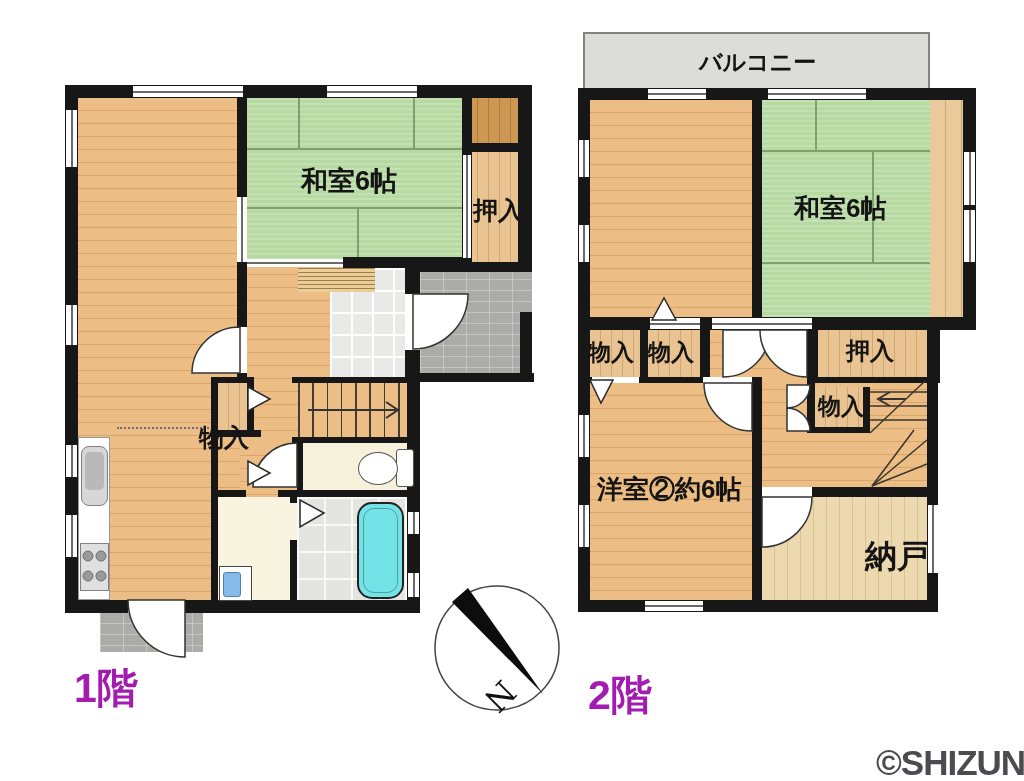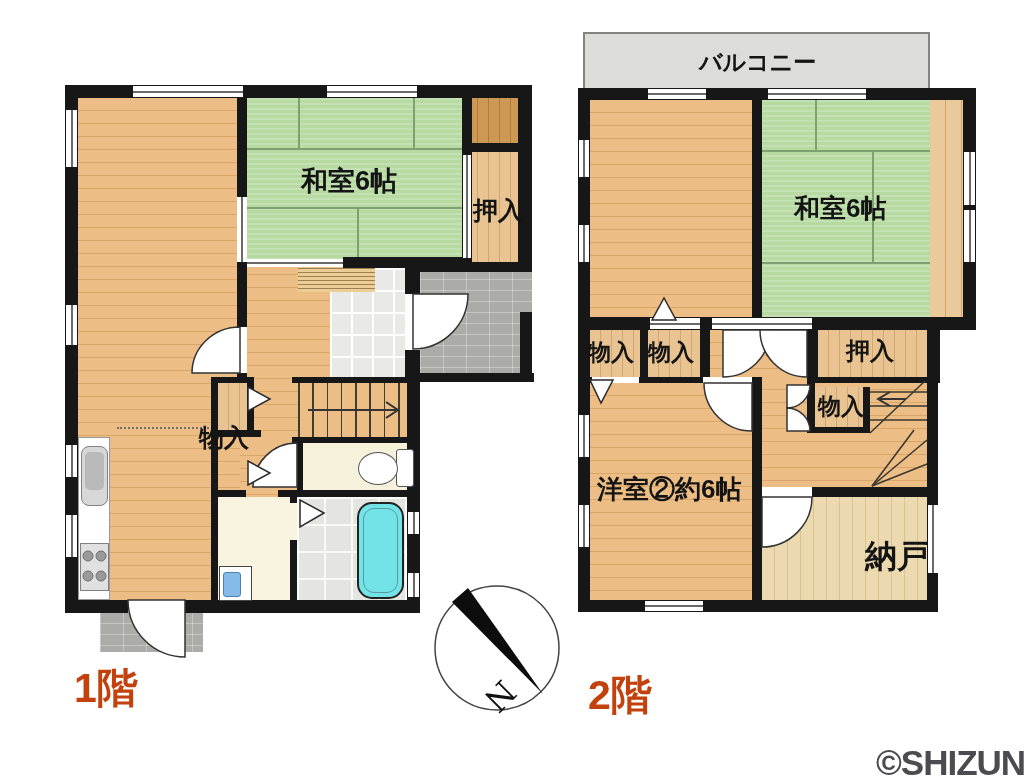--- a/index.html
+++ b/index.html
@@ -1,21 +1,21 @@
 <!DOCTYPE html>
 <html><head>
 <meta charset="utf-8">
 <style>
   html,body{margin:0;padding:0;background:#fff;}
   #plan{position:relative;width:1024px;height:781px;background:#ffffff;overflow:hidden;
         font-family:"Liberation Sans",sans-serif;}
   .abs{position:absolute;}
   .w{position:absolute;background:#171717;}
   .lb{position:absolute;font-weight:600;color:#141414;white-space:nowrap;line-height:1.05;}
-  .big{font-weight:700;color:#c2410c;}
+  .big{font-weight:700;color:#a21caf;}
   
   .wood-h{position:absolute;background-color:#ecbe85;
      background-image:repeating-linear-gradient(to bottom,rgba(0,0,0,0) 0 12px,#d9a668 12px 13px);}
   .closet{position:absolute;background-color:#e9c492;
      background-image:repeating-linear-gradient(to right,rgba(0,0,0,0) 0 10px,#d0a76e 10px 11px);}
   .darkwood{position:absolute;background-color:#cc9854;
      background-image:repeating-linear-gradient(to right,rgba(0,0,0,0) 0 10px,#b07d3e 10px 11px);}
   .woodstrip{position:absolute;background-color:#eac99b;
      background-image:repeating-linear-gradient(to right,rgba(0,0,0,0) 0 15px,#cfa569 15px 16px);}
   .nandof{position:absolute;background-color:#ecd9b0;

